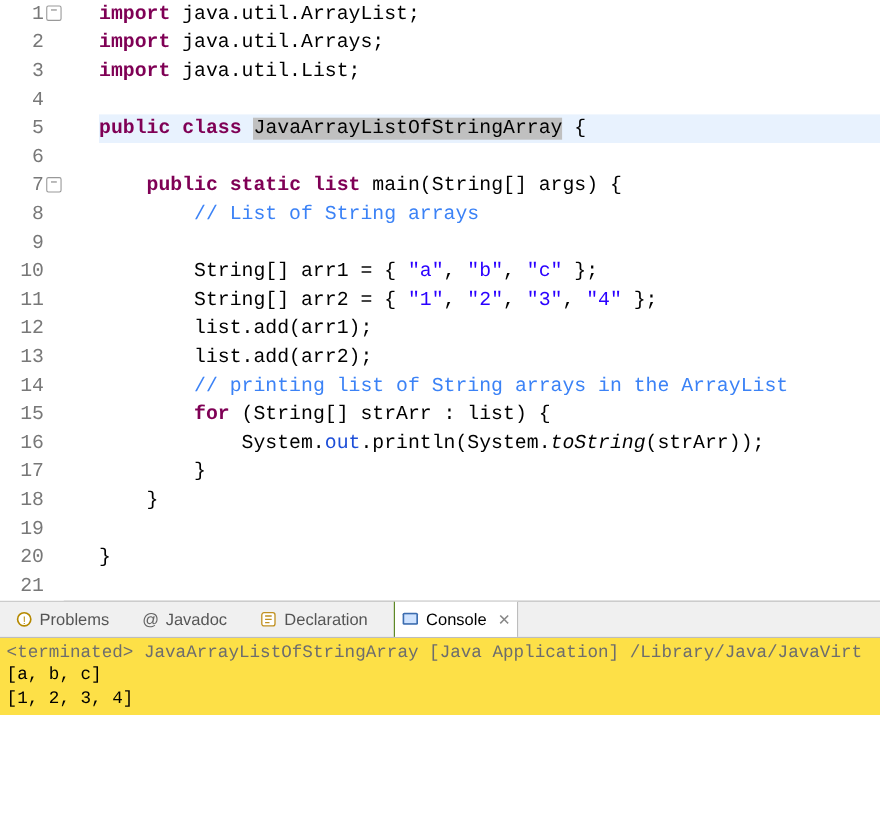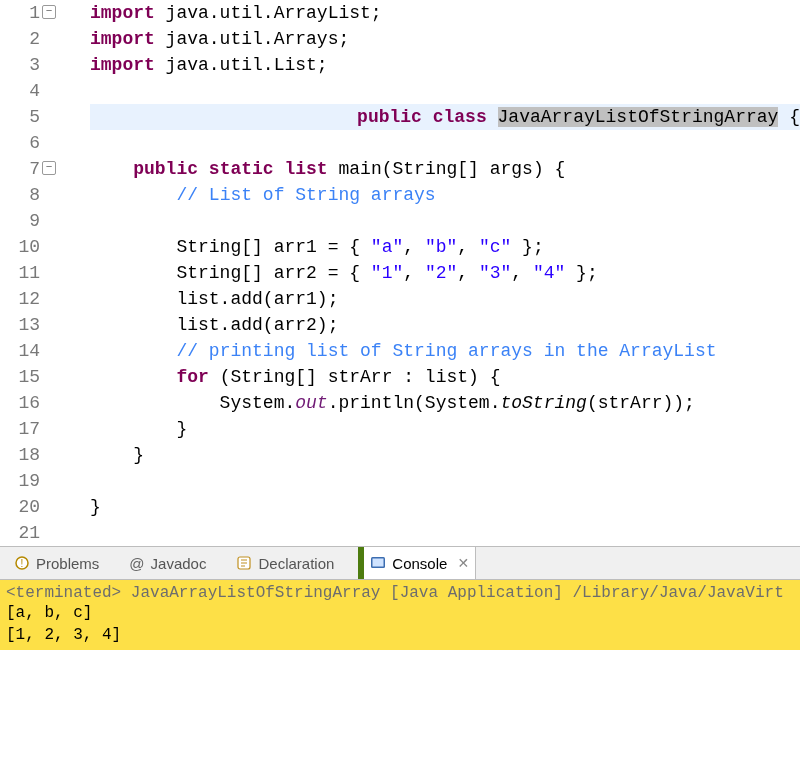--- a/index.html
+++ b/index.html
@@ -48,29 +48,28 @@
     padding-left: 8px;
   }
   .code-line {
     height: 26px;
     line-height: 26px;
     white-space: pre;
     margin-left: 24px;
   }
   .code-line.active {
     background: #e8f2fe;
-    text-align: right;
   }
   .hl-class-name {
     background: #c0c0c0;
   }
   .kw { color: #7f0055; font-weight: bold; }
   .cm { color: #3b82f6; }
   .str { color: #2a00ff; }
-  .fld { color: #701a75; font-style: italic; }
+  .fld { color: #1d4ed8; }
   .mth-it { font-style: italic; }
   .txt { color: #000; }
 
   .tabs-bar {
     display: flex;
     align-items: center;
     border-top: 1px solid #bdbdbd;
     border-bottom: 1px solid #bdbdbd;
     background: #f0f0f0;
     height: 34px;
@@ -83,21 +82,21 @@
     display: flex;
     align-items: center;
     gap: 6px;
     height: 100%;
     padding: 0 6px;
     color: #555;
     cursor: pointer;
   }
   .tab.active {
     background: #fff;
-    border-left: 6px solid #4d7c0f;
+    border-left: 1px solid #4d7c0f;
     border-right: 1px solid #bdbdbd;
     color: #000;
   }
   .tab-icon { width: 16px; height: 16px; display: inline-block; }
   .tab-close {
     font-size: 14px;
     color: #888;
     margin-left: 4px;
   }
   .console {

